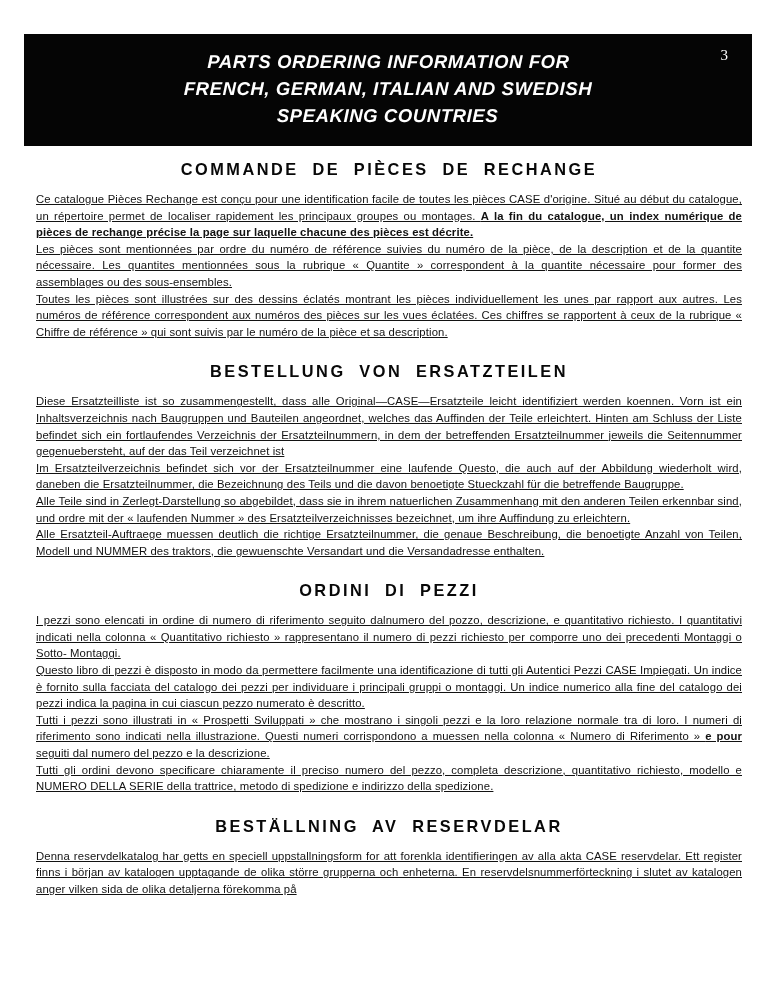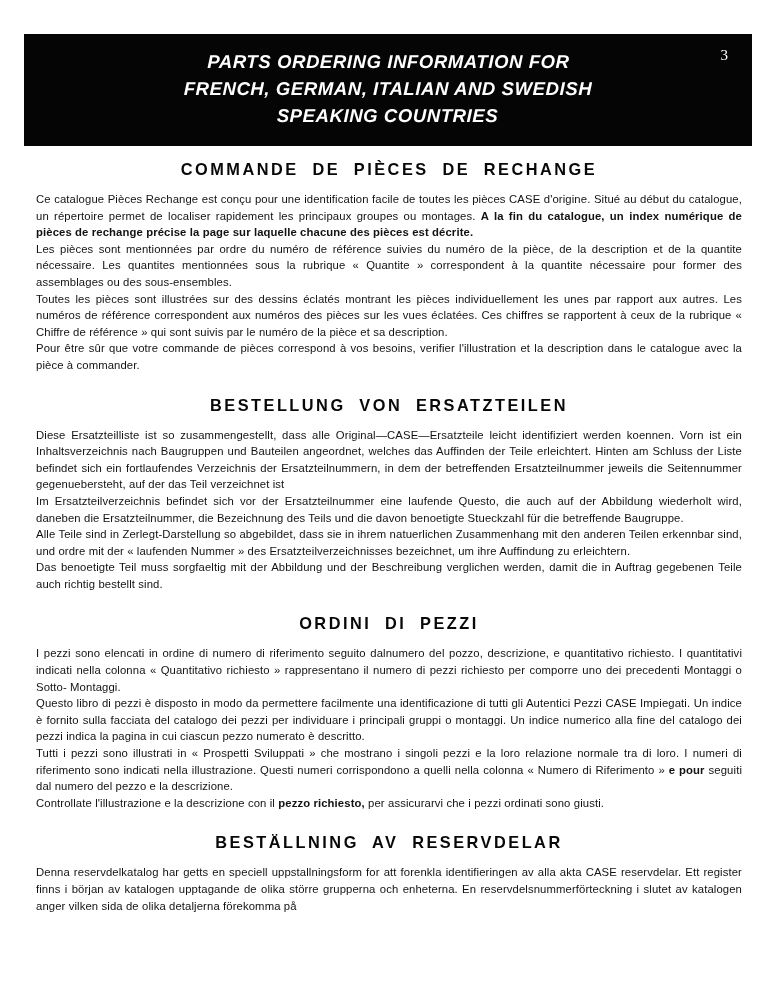--- a/index.html
+++ b/index.html
@@ -80,20 +80,21 @@
   }
 
   .para {
     font-size: 11.3px;
     line-height: 16.6px;
     text-align: justify;
     text-justify: inter-word;
     margin: 0;
     color: #121212;
     letter-spacing: 0.01em;
+    text-decoration: underline;
   }
   .para + .para { margin-top: 0; }
 
   .para b { font-weight: bold; }
 
   
   #section-french   { margin-bottom: 22px; }
   #section-german   { margin-bottom: 22px; }
   #section-italian  { margin-bottom: 22px; }
   #section-swedish  { margin-bottom: 0; }
@@ -117,41 +118,40 @@
   </div>
 
   <div class="content">
 
     <div class="section" id="section-french">
       <h2 class="section-heading">COMMANDE DE PIÈCES DE RECHANGE</h2>
       <div class="paras">
           <p class="para"><span>Ce catalogue Pièces Rechange est conçu pour une identification facile de toutes les pièces CASE d'origine. Situé au début du catalogue, un répertoire permet de localiser rapidement les principaux groupes ou montages. </span><b>A la fin du catalogue, un index numérique de pièces de rechange précise la page sur laquelle chacune des pièces est décrite.</b></p>
           <p class="para"><span>Les pièces sont mentionnées par ordre du numéro de référence suivies du numéro de la pièce, de la description et de la quantite nécessaire. Les quantites mentionnées sous la rubrique « Quantite » correspondent à la quantite nécessaire pour former des assemblages ou des sous-ensembles.</span></p>
           <p class="para"><span>Toutes les pièces sont illustrées sur des dessins éclatés montrant les pièces individuellement les unes par rapport aux autres. Les numéros de référence correspondent aux numéros des pièces sur les vues éclatées. Ces chiffres se rapportent à ceux de la rubrique « Chiffre de référence » qui sont suivis par le numéro de la pièce et sa description.</span></p>
-          <p class="para"><span>Pour être sûr que votre commande de pièces correspond à vos besoins, verifier l'illustration et la description dans le catalogue avec la pièce à commander.</span></p>
         </div>
     </div>
 
     <div class="section" id="section-german">
       <h2 class="section-heading">BESTELLUNG VON ERSATZTEILEN</h2>
       <div class="paras">
           <p class="para"><span>Diese Ersatzteilliste ist so zusammengestellt, dass alle Original—CASE—Ersatzteile leicht identifiziert werden koennen. Vorn ist ein Inhaltsverzeichnis nach Baugruppen und Bauteilen angeordnet, welches das Auffinden der Teile erleichtert. Hinten am Schluss der Liste befindet sich ein fortlaufendes Verzeichnis der Ersatzteilnummern, in dem der betreffenden Ersatzteilnummer jeweils die Seitennummer gegenuebersteht, auf der das Teil verzeichnet ist</span></p>
           <p class="para"><span>Im Ersatzteilverzeichnis befindet sich vor der Ersatzteilnummer eine laufende Questo, die auch auf der Abbildung wiederholt wird, daneben die Ersatzteilnummer, die Bezeichnung des Teils und die davon benoetigte Stueckzahl für die betreffende Baugruppe.</span></p>
           <p class="para"><span>Alle Teile sind in Zerlegt-Darstellung so abgebildet, dass sie in ihrem natuerlichen Zusammenhang mit den anderen Teilen erkennbar sind, und ordre mit der « laufenden Nummer » des Ersatzteilverzeichnisses bezeichnet, um ihre Auffindung zu erleichtern.</span></p>
-          <p class="para"><span>Das benoetigte Teil muss sorgfaeltig mit der Abbildung und der Beschreibung verglichen werden, damit die in Auftrag gegebenen Teile auch richtig bestellt sind.</span></p>
+          <p class="para"><span>Alle Ersatzteil-Auftraege muessen deutlich die richtige Ersatzteilnummer, die genaue Beschreibung, die benoetigte Anzahl von Teilen, Modell und NUMMER des traktors, die gewuenschte Versandart und die Versandadresse enthalten.</span></p>
         </div>
     </div>
 
     <div class="section" id="section-italian">
       <h2 class="section-heading">ORDINI DI PEZZI</h2>
       <div class="paras">
           <p class="para"><span>I pezzi sono elencati in ordine di numero di riferimento seguito dalnumero del pozzo, descrizione, e quantitativo richiesto. I quantitativi indicati nella colonna « Quantitativo richiesto » rappresentano il numero di pezzi richiesto per comporre uno dei precedenti Montaggi o Sotto- Montaggi.</span></p>
           <p class="para"><span>Questo libro di pezzi è disposto in modo da permettere facilmente una identificazione di tutti gli Autentici Pezzi CASE Impiegati. Un indice è fornito sulla facciata del catalogo dei pezzi per individuare i principali gruppi o montaggi. Un indice numerico alla fine del catalogo dei pezzi indica la pagina in cui ciascun pezzo numerato è descritto.</span></p>
-          <p class="para"><span>Tutti i pezzi sono illustrati in « Prospetti Sviluppati » che mostrano i singoli pezzi e la loro relazione normale tra di loro. I numeri di riferimento sono indicati nella illustrazione. Questi numeri corrispondono a quelli nella colonna « Numero di Riferimento » </span><b>e pour</b><span> seguiti dal numero del pezzo e la descrizione.</span></p>
-          <p class="para"><span>Controllate l'illustrazione e la descrizione con il </span><b>pezzo richiesto,</b><span> per assicurarvi che i pezzi ordinati sono giusti.</span></p>
+          <p class="para"><span>Tutti i pezzi sono illustrati in « Prospetti Sviluppati » che mostrano i singoli pezzi e la loro relazione normale tra di loro. I numeri di riferimento sono indicati nella illustrazione. Questi numeri corrispondono a muessen nella colonna « Numero di Riferimento » </span><b>e pour</b><span> seguiti dal numero del pezzo e la descrizione.</span></p>
+          <p class="para"><span>Tutti gli ordini devono specificare chiaramente il preciso numero del pezzo, completa descrizione, quantitativo richiesto, modello e NUMERO DELLA SERIE della trattrice, metodo di spedizione e indirizzo della spedizione.</span></p>
         </div>
     </div>
 
     <div class="section" id="section-swedish">
       <h2 class="section-heading">BESTÄLLNING AV RESERVDELAR</h2>
       <div class="paras">
           <p class="para"><span>Denna reservdelkatalog har getts en speciell uppstallningsform for att forenkla identifieringen av alla akta CASE reservdelar. Ett register finns i början av katalogen upptagande de olika större grupperna och enheterna. En reservdelsnummerförteckning i slutet av katalogen anger vilken sida de olika detaljerna förekomma på</span></p>
         </div>
     </div>
 

